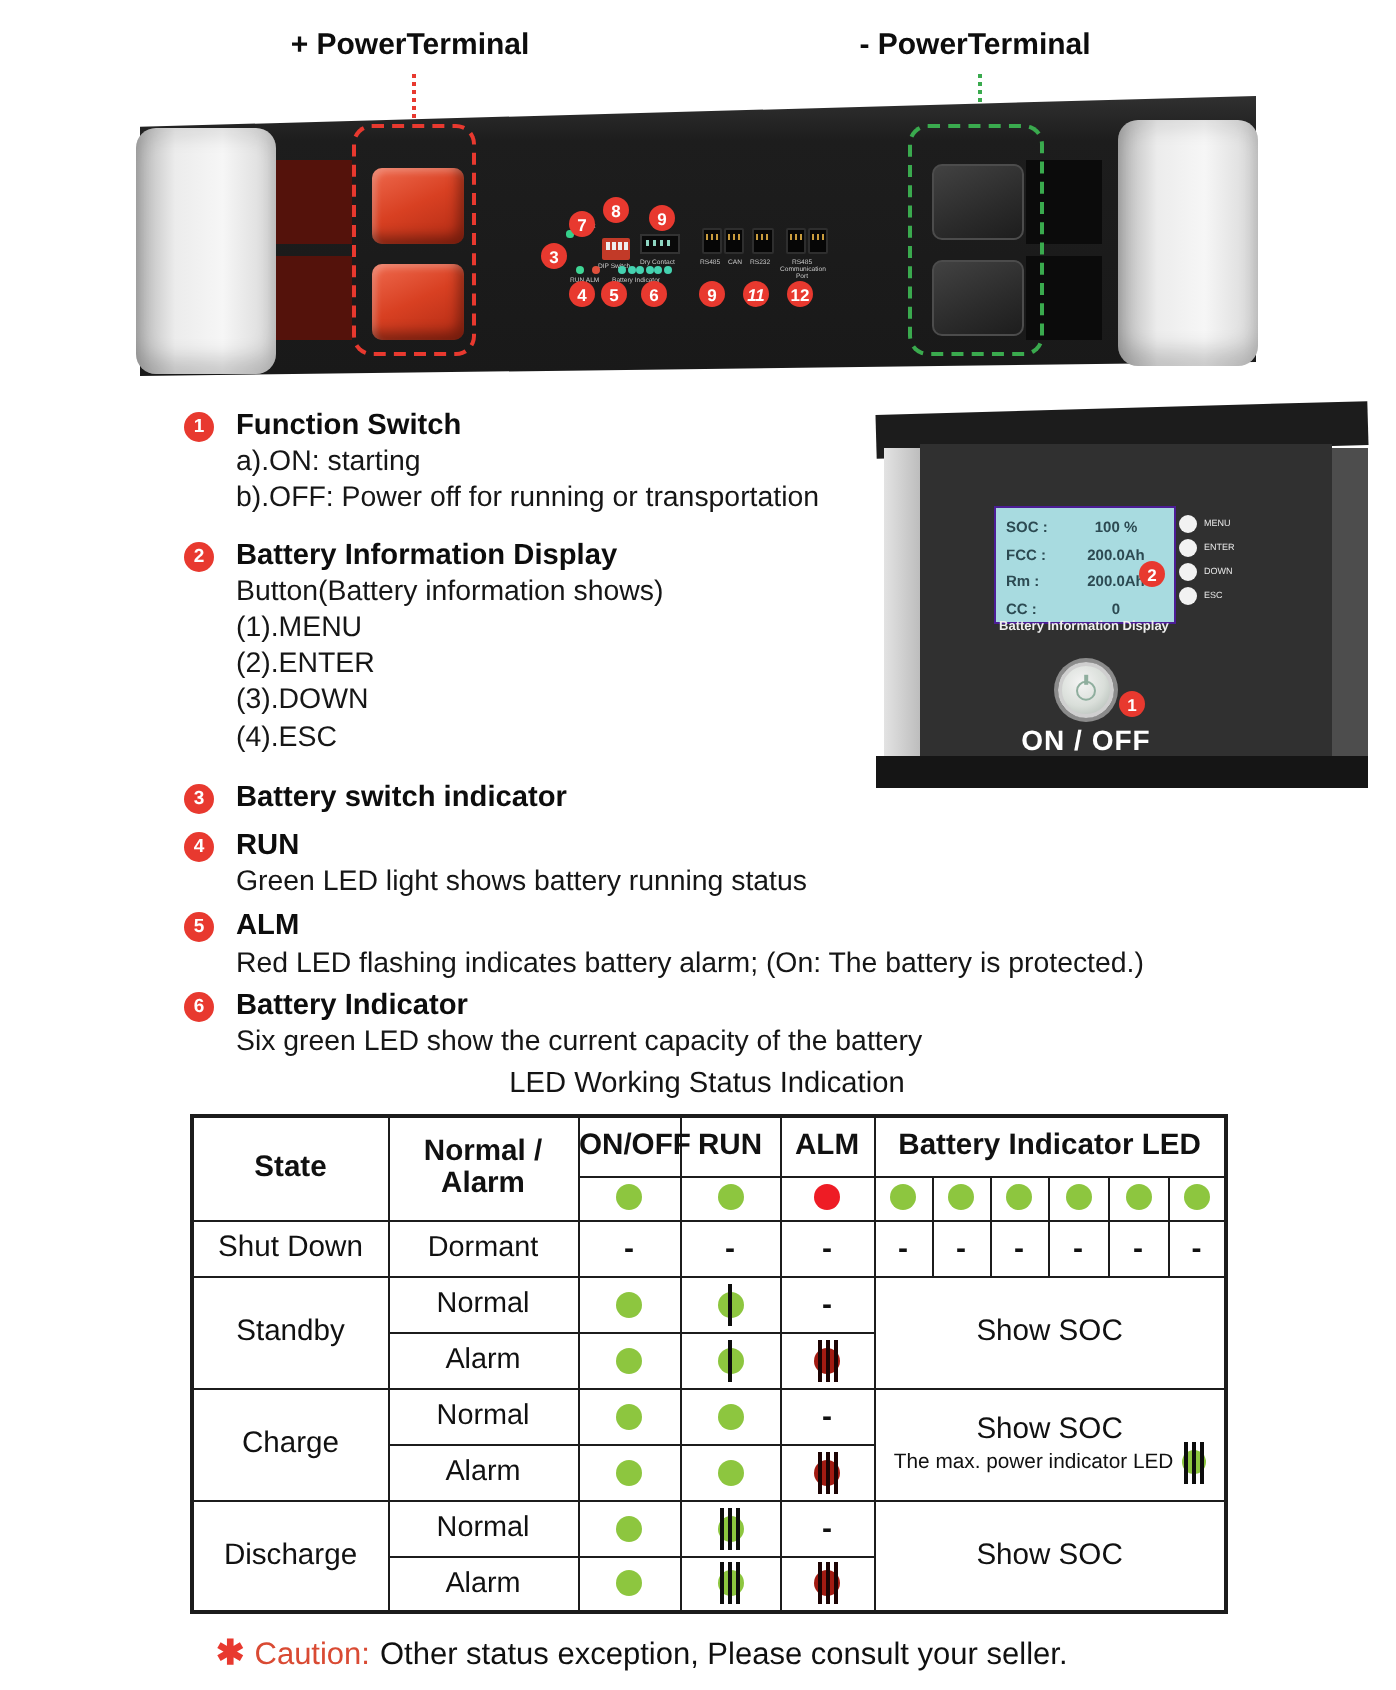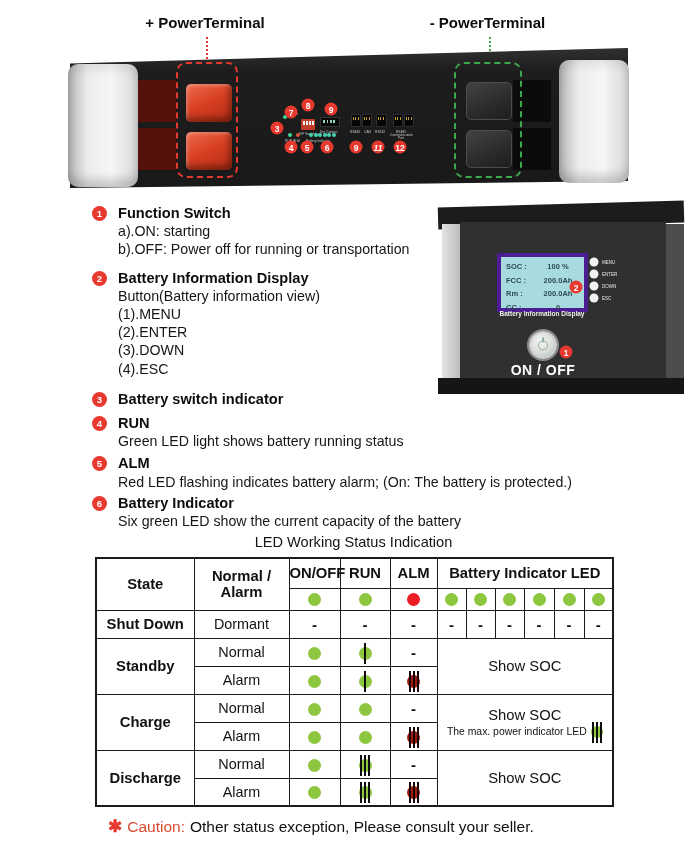--- a/index.html
+++ b/index.html
@@ -55,21 +55,21 @@
   .sec-title { font-weight:bold; font-size:14.6px; line-height:18.2px; color:#0d0d0d; }
   .sec-line { font-size:14.2px; line-height:18.2px; color:#161616; }
 
   
   .inset { position:absolute; left:432px; top:200px; width:266px; height:200px; }
   .in-top { position:absolute; left:6px; top:4px; width:246px; height:22px; background:#1c1c1c; transform:rotate(-1.6deg); }
   .in-left { position:absolute; left:10px; top:24px; width:18px; height:160px; background:linear-gradient(90deg,#e3e3e3,#bdbdbd); }
   .in-main { position:absolute; left:28px; top:22px; width:206px; height:162px; background:#303030; }
   .in-right { position:absolute; left:234px; top:24px; width:18px; height:158px; background:#4d4d4d; }
   .in-bottom { position:absolute; left:6px; top:178px; width:246px; height:16px; background:#151515; }
-  .lcd { position:absolute; left:65px; top:53px; width:91px; height:59px; background:#a8dbe0; border:4px solid #4c1d95; padding:3px 4px 0 5px; }
+  .lcd { position:absolute; left:65px; top:53px; width:91px; height:59px; background:#a8dbe0; border:1px solid #4c1d95; padding:3px 4px 0 5px; }
   .lcd-row { display:flex; font-size:7.5px; font-weight:bold; color:#2c4a52; line-height:13.5px; }
   .lcd-row .lab { width:30px; }
   .lcd-row .val { flex:1; text-align:center; }
   .mini-btn { position:absolute; width:9px; height:9px; border-radius:50%; background:#f2f2f2; transform:translate(-50%,-50%); }
   .mini-lab { position:absolute; font-size:6px; color:#e8e8e8; transform:scale(0.75); transform-origin:0 50%; line-height:6px; }
   .in-panel-label { position:absolute; left:40px; top:110px; width:140px; text-align:center;
     font-size:6.5px; font-weight:bold; color:#f0f0f0; }
   .power-btn { position:absolute; left:111px; top:145px; width:28px; height:28px; border-radius:50%;
     transform:translate(-50%,-50%);
     background:radial-gradient(circle at 40% 35%, #f4f4f4 0%, #d9ded9 55%, #aab5ae 100%);
@@ -83,21 +83,21 @@
   
   .tbl-title { position:absolute; left:95px; top:534px; width:517px; text-align:center; font-size:14.6px; color:#141414; }
   .tbl-wrap { position:absolute; left:95px; top:557px; }
   table.ledtbl { border-collapse:collapse; table-layout:fixed; width:517px; border:2px solid #1c1c1c; }
   .ledtbl th, .ledtbl td { border:1.5px solid #1c1c1c; text-align:center; vertical-align:middle; padding:0; }
   .ledtbl thead tr.h1 th { height:30px; font-size:14.8px; font-weight:bold; }
   .ledtbl thead tr.h2 td { height:22px; }
   .ledtbl th.na { white-space:pre-line; line-height:16px; }
   .ledtbl th.onoff-th { font-size:10.5px; }
   .ledtbl tbody td { height:28px; font-size:14.4px; }
-  .ledtbl tbody td.b { font-weight:bold; font-size:14.8px;text-align:center; }
+  .ledtbl tbody td.b { font-weight:normal; font-size:14.8px;text-align:center; }
   .ledtbl tbody td.dash { font-weight:bold; font-size:15px; }
   .ledtbl tbody td.soc { font-size:14.8px; }
   .soc-line { font-size:14.8px; line-height:17px; margin-top:2px; }
   .note-line { font-size:10.4px; line-height:15px; }
   .note-line .led { width:12px; height:12px; margin-left:4px; }
 
   .led { display:inline-block; width:13px; height:13px; border-radius:50%; position:relative; vertical-align:middle; }
   .led.g { background:#8dc63f; }
   .led.r { background:#ee1c25; }
   .led.dr { background:#a21b12; }
@@ -193,21 +193,21 @@
   <div class="sections">
     <div class="section" style="margin-bottom:10px;">
       <span class="num-badge">1</span>
       <div class="sec-title">Function Switch</div>
       <div class="sec-line">a).ON: starting</div>
       <div class="sec-line">b).OFF: Power off for running or transportation</div>
     </div>
     <div class="section" style="margin-bottom:12px;">
       <span class="num-badge">2</span>
       <div class="sec-title">Battery Information Display</div>
-      <div class="sec-line">Button(Battery information view)</div>
+      <div class="sec-line">Button(Battery information shows)</div>
       <div class="sec-line">(1).MENU</div>
       <div class="sec-line">(2).ENTER</div>
       <div class="sec-line">(3).DOWN</div>
       <div class="sec-line">(4).ESC</div>
     </div>
     <div class="section" style="margin-bottom:6px;">
       <span class="num-badge">3</span>
       <div class="sec-title">Battery switch indicator</div>
     </div>
     <div class="section" style="margin-bottom:4px;">

